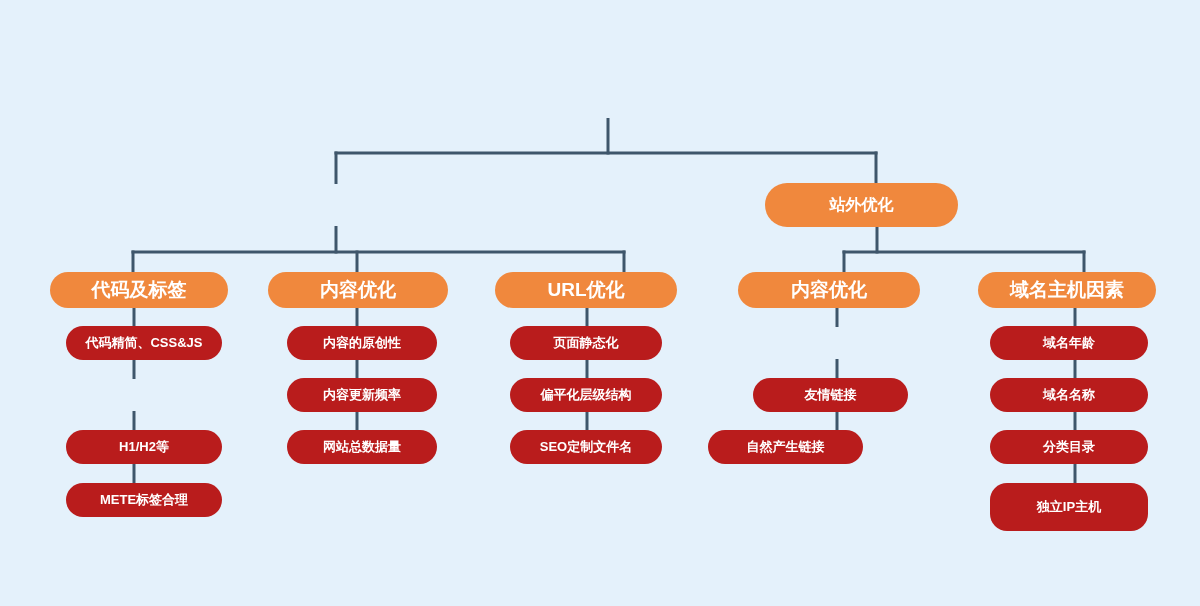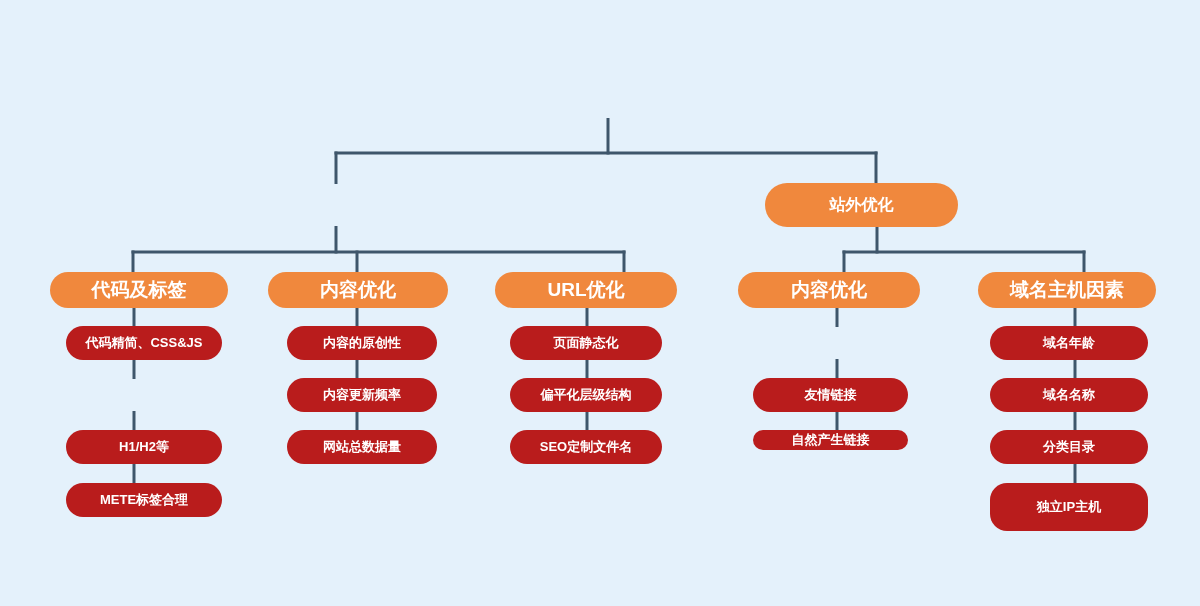--- a/index.html
+++ b/index.html
@@ -116,20 +116,20 @@
 
   <div class="node leaf" style="left:287px;top:326px;width:150px;height:34px">内容的原创性</div>
   <div class="node leaf" style="left:287px;top:378px;width:150px;height:34px">内容更新频率</div>
   <div class="node leaf" style="left:287px;top:430px;width:150px;height:34px">网站总数据量</div>
 
   <div class="node leaf" style="left:510px;top:378px;width:152px;height:34px">偏平化层级结构</div>
   <div class="node leaf" style="left:510px;top:326px;width:152px;height:34px">页面静态化</div>
   <div class="node leaf" style="left:510px;top:430px;width:152px;height:34px">SEO定制文件名</div>
 
   <div class="node leaf" style="left:753px;top:378px;width:155px;height:34px">友情链接</div>
-  <div class="node leaf" style="left:753px;top:430px;width:155px;height:20px">自然产生链接</div>
+  <div class="node leaf" style="left:708px;top:430px;width:155px;height:34px">自然产生链接</div>
 
   <div class="node leaf" style="left:990px;top:326px;width:158px;height:34px">域名年龄</div>
   <div class="node leaf" style="left:990px;top:378px;width:158px;height:34px">域名名称</div>
   <div class="node leaf" style="left:990px;top:430px;width:158px;height:34px">分类目录</div>
   <div class="node leaf" style="left:990px;top:483px;width:158px;height:48px">独立IP主机</div>
 
 </div>
 
 </body></html>

